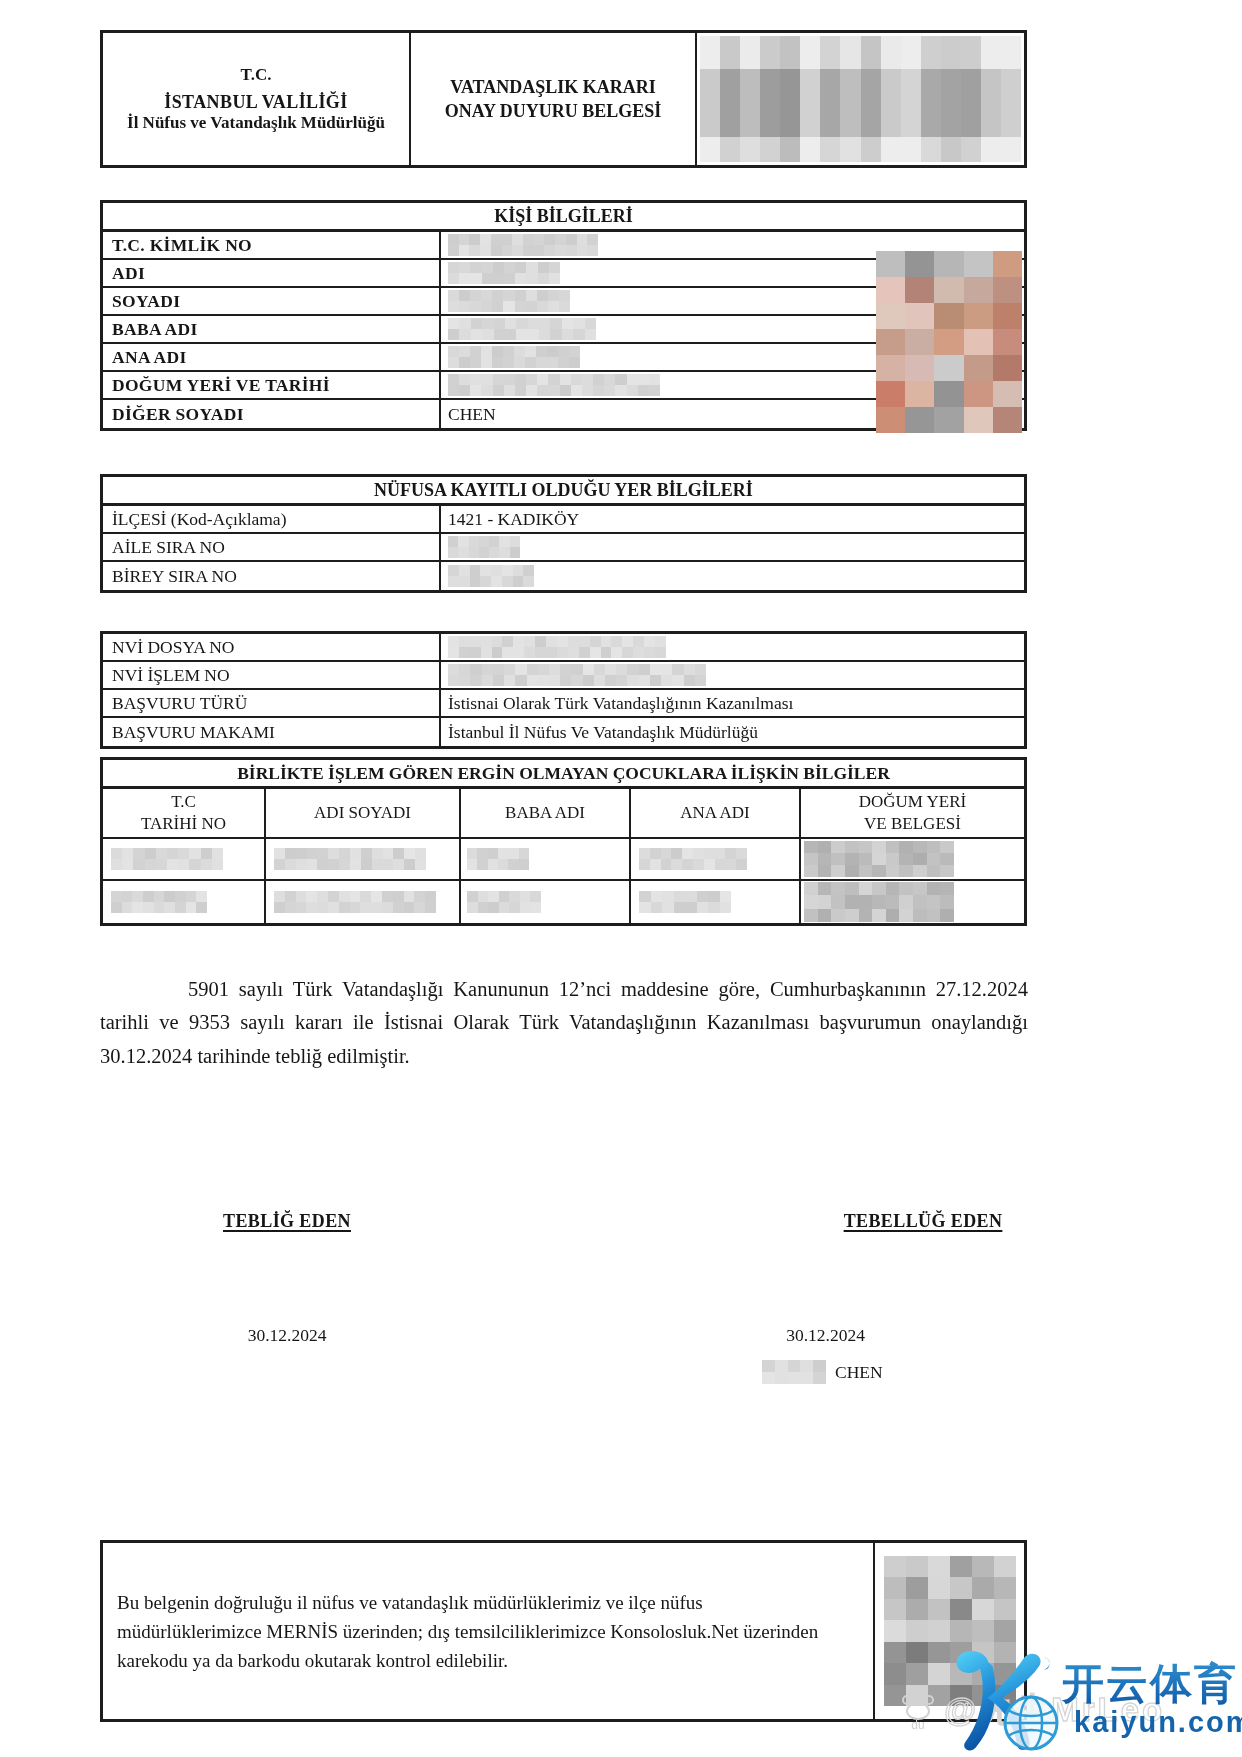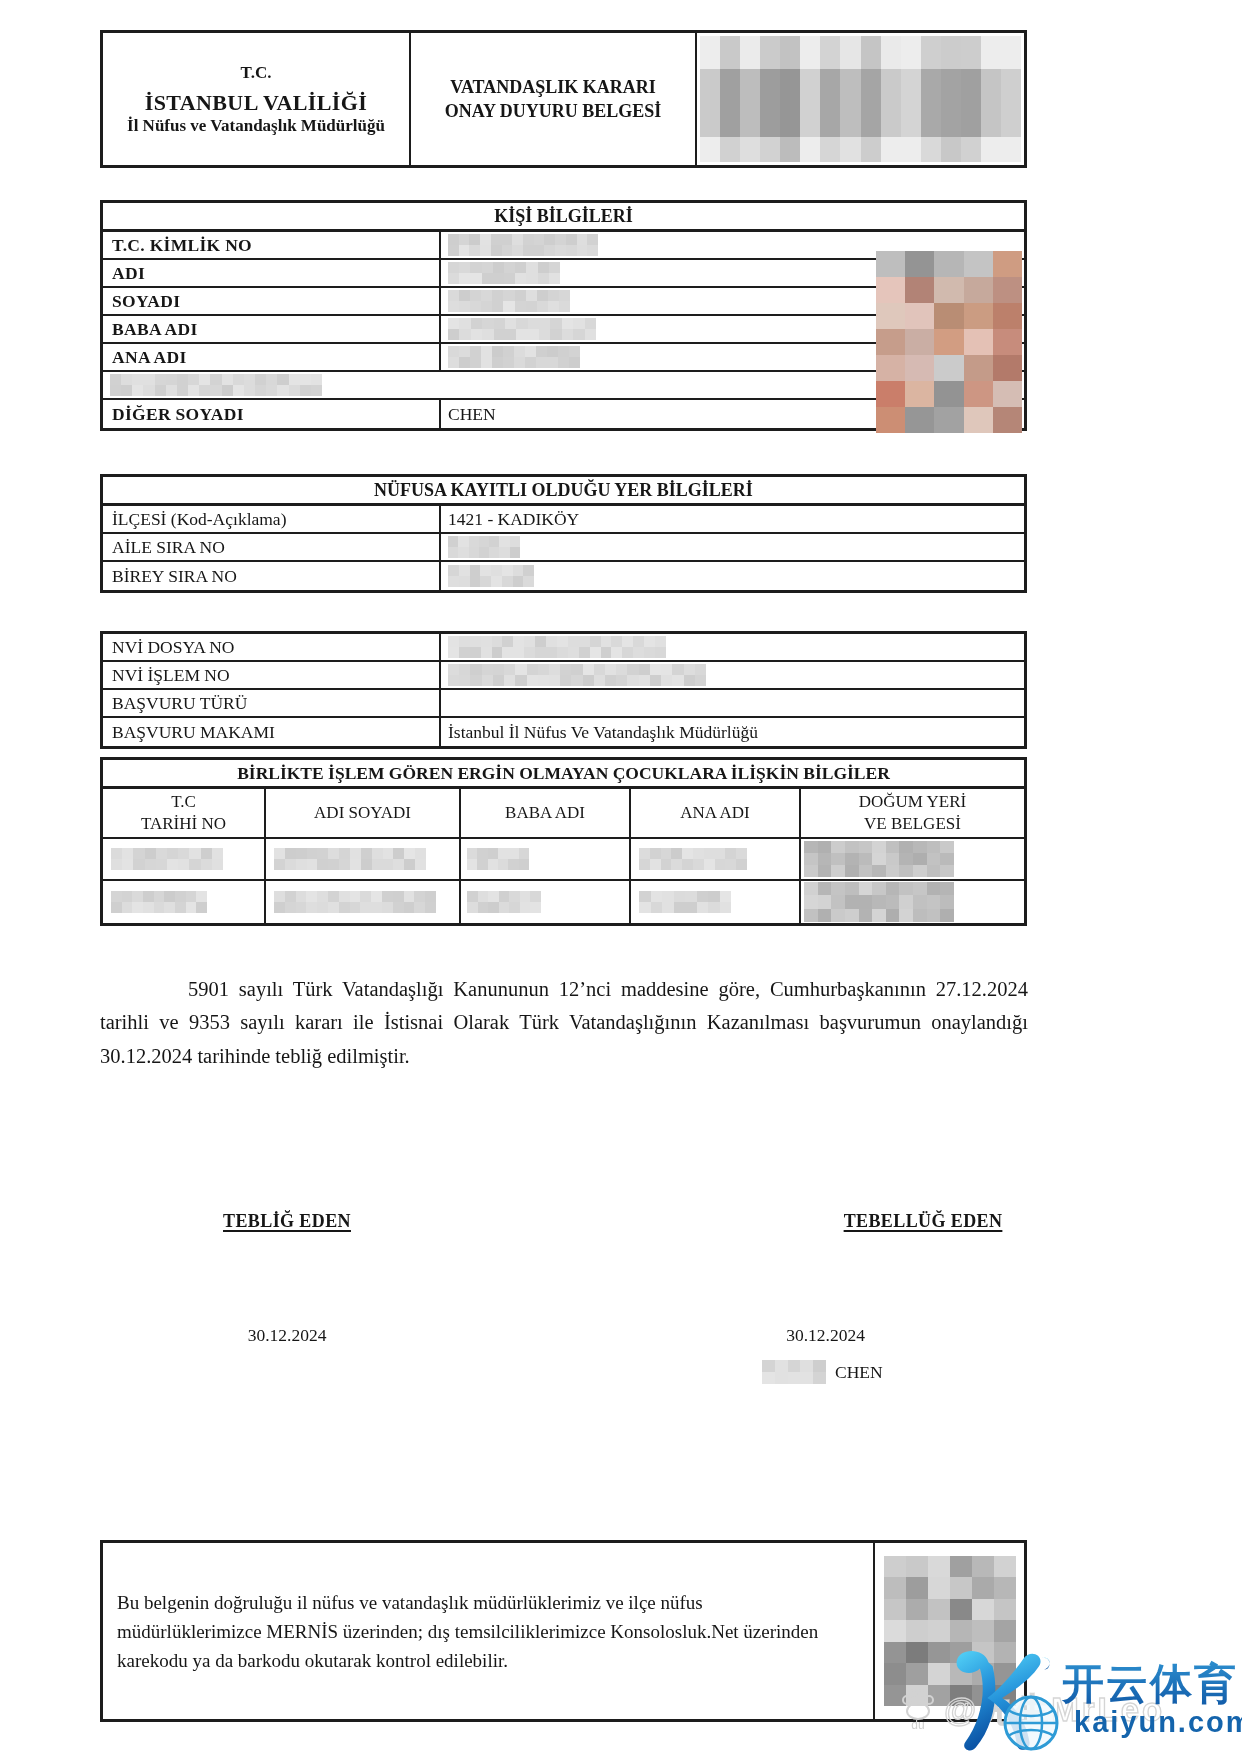--- a/index.html
+++ b/index.html
@@ -14,21 +14,21 @@
   .t-row{display:flex;height:28px;border-bottom:2px solid #1d1d1d;box-sizing:border-box;}
   .t-row.last{border-bottom:none;}
   .t-label{width:338px;border-right:2px solid #1d1d1d;box-sizing:border-box;padding-left:9px;font-size:17.5px;display:flex;align-items:center;}
   .bold-labels .t-label{font-weight:bold;letter-spacing:.3px;}
   .t-value{flex:1;padding-left:7px;font-size:17.5px;display:flex;align-items:center;}
   .blob{flex:none;height:22px;overflow:hidden;}
   
   .header-table{position:absolute;left:100px;top:30px;width:927px;height:138px;border:3px solid #1d1d1d;box-sizing:border-box;display:flex;}
   .h-left{width:308px;border-right:2px solid #1d1d1d;box-sizing:border-box;display:flex;flex-direction:column;justify-content:center;align-items:center;text-align:center;font-weight:bold;}
   .h-left .l1{font-size:17px;}
-  .h-left .l2{font-size:22px;letter-spacing:.4px;margin-top:7px;}
+  .h-left .l2{font-size:18px;letter-spacing:.4px;margin-top:7px;}
   .h-left .l3{font-size:17px;}
   .h-mid{width:286px;border-right:2px solid #1d1d1d;box-sizing:border-box;display:flex;flex-direction:column;justify-content:center;align-items:center;text-align:center;font-weight:bold;font-size:18px;line-height:24px;}
   .h-right{flex:1;padding:3px;box-sizing:border-box;}
   .h-right .mosaic{width:100%;height:100%;}
   
   .photo{position:absolute;top:48px;right:2px;width:146px;height:182px;z-index:3;overflow:hidden;}
   
   .c-head{display:flex;height:50px;border-bottom:2px solid #1d1d1d;box-sizing:border-box;}
   .c-cell{border-right:2px solid #1d1d1d;box-sizing:border-box;display:flex;flex-direction:column;justify-content:center;text-align:center;font-size:17px;line-height:22px;}
   .c-cell.lastcol{border-right:none;flex:1;}
@@ -277,20 +277,21 @@
           <div style="background: rgb(218, 218, 218);"></div>
           <div style="background: rgb(210, 210, 210);"></div>
           <div style="background: rgb(216, 216, 216);"></div>
           <div style="background: rgb(216, 216, 216);"></div>
           <div style="background: rgb(209, 209, 209);"></div>
           <div style="background: rgb(205, 205, 205);"></div>
         </span>
       </div>
   </div>
   <div class="t-row">
+    <div class="t-label">DOĞUM YERİ VE TARİHİ</div>
     <div class="t-value">
         <span class="blob" style="width: 212px; display: grid; grid-template-columns: repeat(19, 1fr); grid-template-rows: repeat(2, 1fr);">
           <div style="background: rgb(209, 209, 209);"></div>
           <div style="background: rgb(221, 221, 221);"></div>
           <div style="background: rgb(224, 224, 224);"></div>
           <div style="background: rgb(224, 224, 224);"></div>
           <div style="background: rgb(214, 214, 214);"></div>
           <div style="background: rgb(213, 213, 213);"></div>
           <div style="background: rgb(209, 209, 209);"></div>
           <div style="background: rgb(215, 215, 215);"></div>
@@ -518,20 +519,21 @@
           <div style="background: rgb(206, 206, 206);"></div>
           <div style="background: rgb(224, 224, 224);"></div>
           <div style="background: rgb(227, 227, 227);"></div>
           <div style="background: rgb(206, 206, 206);"></div>
           <div style="background: rgb(212, 212, 212);"></div>
         </span>
       </div>
   </div>
   <div class="t-row">
     <div class="t-label">BAŞVURU TÜRÜ</div>
+    <div class="t-value">İstisnai Olarak Türk Vatandaşlığının Kazanılması</div>
   </div>
   <div class="t-row last">
     <div class="t-label">BAŞVURU MAKAMI</div>
     <div class="t-value">İstanbul İl Nüfus Ve Vatandaşlık Müdürlüğü</div>
   </div>
 </div>
 
 <div class="doc-table" style="top:757px;">
   <div class="t-title" style="font-size:17.5px;">BİRLİKTE İŞLEM GÖREN ERGİN OLMAYAN ÇOCUKLARA İLİŞKİN BİLGİLER</div>
   <div class="c-head">

